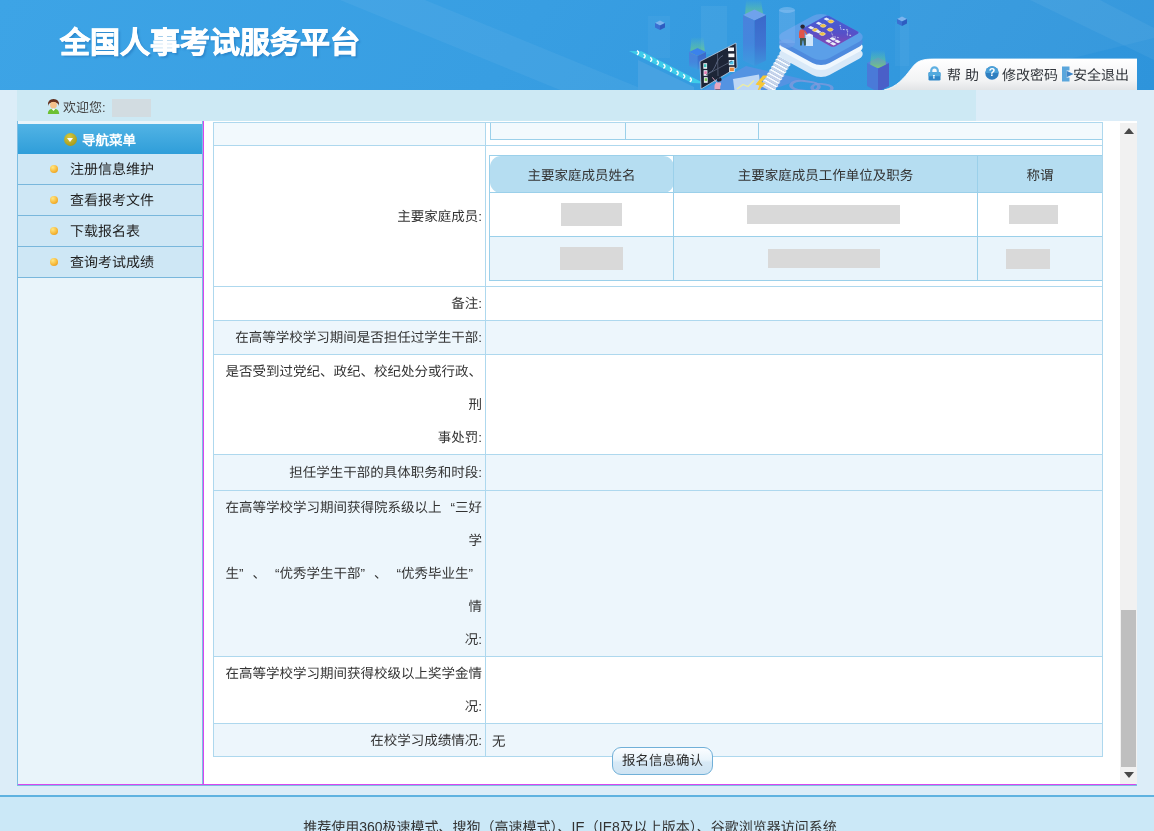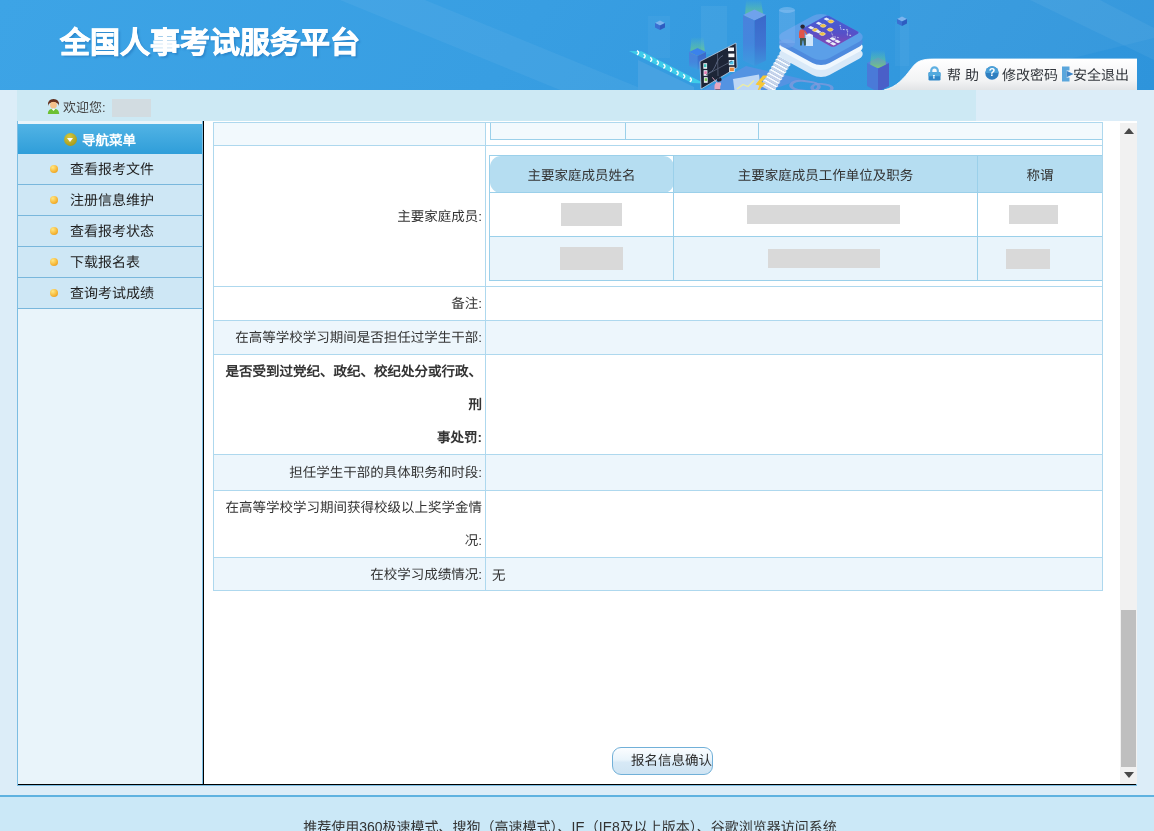--- a/index.html
+++ b/index.html
@@ -16,21 +16,21 @@
     font-size:14px; color:#33373d; padding-right:8px; white-space:nowrap; }
   #topbtns .ic { height:16px; display:flex; align-items:center; }
   #topbtns .ic { display:inline-block; vertical-align:middle; }
   #welcome { position:absolute; left:17px; top:90px; width:959px; height:31px;
     background:#cde9f4; font-size:13px; color:#454545; }
   #welcome .avatar { position:absolute; left:30px; top:8px; }
   #welcome .t1 { position:absolute; left:46px; top:7px; }
   #welcome .blur1 { position:absolute; left:95px; top:9px; width:39px; height:18px; background:#d2dce1; }
   #welcome .t2 { position:absolute; left:157px; top:7px; }
   #main { position:absolute; left:17px; top:121px; width:1120px; height:665px;
-    background:#000000; border:1px solid #7cbde2; border-top:none; }
+    background:#d946ef; border:1px solid #7cbde2; border-top:none; }
   #sidebar { position:absolute; left:0; top:0; width:185px; height:663px;
     background:#e9f4fa; border-right:1px solid #7cbde2; }
   #navhead { margin-top:3px; height:30px; background:linear-gradient(#52b3e5,#2f9ed9);
     color:#fff; font-size:13.5px; font-weight:bold; display:flex; align-items:center; justify-content:flex-start; padding-left:46px; gap:5px; }
   #navhead .circ { width:13px; height:13px; border-radius:50%; background:radial-gradient(circle at 40% 30%, #d8ca3e, #a89d1e 72%); position:relative; }
   #navhead .circ:after { content:""; position:absolute; left:3px; top:5px; border:3.5px solid transparent; border-top:4.5px solid #fff; }
   .mitem { height:31px; background:#cee7f5; border-bottom:1px solid #79b7dc;
     font-size:14px; color:#222; line-height:30px; padding-left:52px; position:relative; }
   .mitem:before { content:""; position:absolute; left:32px; top:11px; width:8px; height:8px; border-radius:50%;
     background:radial-gradient(circle at 35% 30%,#ffe883,#f7b93a 55%,#df8f10); }
@@ -51,21 +51,21 @@
   .itbl { border-collapse:collapse; table-layout:fixed; }
   #tbl .itbl td { border:1px solid #9bd0ea !important; font-size:13.5px; color:#333; text-align:center; }
   #tbl .itbl .ihead td { background:#b5ddf1 !important; height:37px; }
   #tbl .itbl .ira td { background:#fff !important; height:44px; }
   #tbl .itbl .irb td { background:#e9f4fb !important; height:44px; }
   .q { display:inline-block; width:13.5px; } .q.o{text-align:right;} .q.c{text-align:left;}
   .cens { display:inline-block; background:#d9d9d9; vertical-align:middle; }
   #cfmbtn { position:absolute; left:408px; top:626px; width:101px; height:28px;
     background:linear-gradient(#fbfdff,#e9f4fb 45%,#d7e9f6 55%,#cfe4f3);
     border:1px solid #71b0d8; border-radius:9px; font-size:13.5px; color:#2b2b2b;
-    text-align:right; line-height:26px; }
+    text-align:center; line-height:26px; }
   #footline { position:absolute; left:0; top:795px; width:1154px; height:2px; background:#5fb2e0; }
   #footer { position:absolute; left:0; top:797px; width:1154px; height:34px; background:#cbe8f7;
     font-size:14px; color:#333; text-align:center; }
   #footer span { position:relative; top:19px; left:-7px; }
 </style>
 </head>
 <body>
 <div id="header">
   <svg id="hdrsvg" width="1154" height="90" viewBox="0 0 1154 90">
 <defs>
@@ -280,23 +280,22 @@
       </svg></span>
   <span class="t1">欢迎您:</span>
   <span class="blur1"></span>
 </div>
 <div id="main">
   <div id="sidebar">
     <div id="navhead">
         <span class="circ"></span>
         <span>导航菜单</span>
       </div>
+    <div class="mitem">注册信息维护</div>
     <div class="mitem">查看报考文件</div>
-    <div class="mitem">注册信息维护</div>
-    <div class="mitem">查看报考状态</div>
     <div class="mitem">下载报名表</div>
     <div class="mitem">查询考试成绩</div>
   </div>
   <div id="content">
     <table id="tbl">
       <tbody>
           <tr class="rowlt" style="height:23px;">
         <td class="lab" style="background:#f2f9fd;"></td>
         <td class="val" style="background:#fff; padding:0; position:relative; overflow:hidden;">
           <div style="position:absolute; left:4px; top:-6px; width:613px; height:22px;">
@@ -339,26 +338,30 @@
         </td>
       </tr>
       <tr class="rowwh" style="height:34px;">
             <td class="lab">备注:</td>
             <td class="val"></td>
           </tr>
       <tr class="rowlt" style="height:33px;">
             <td class="lab">在高等学校学习期间是否担任过学生干部:</td>
             <td class="val"></td>
           </tr>
-      <tr class="rowwh" style="height:67px;font-weight:bold;">
+      <tr class="rowwh" style="height:67px;">
             <td class="lab">是否受到过党纪、政纪、校纪处分或行政、刑<br>事处罚:</td>
             <td class="val"></td>
           </tr>
       <tr class="rowlt" style="height:36px;">
             <td class="lab">担任学生干部的具体职务和时段:</td>
+            <td class="val"></td>
+          </tr>
+      <tr class="rowlt" style="height:100px;">
+            <td class="lab">在高等学校学习期间获得院系级以上<span class="q o">“</span>三好学<br>生<span class="q c">”</span>、<span class="q o">“</span>优秀学生干部<span class="q c">”</span>、<span class="q o">“</span>优秀毕业生<span class="q c">”</span>情<br>况:</td>
             <td class="val"></td>
           </tr>
       <tr class="rowwh" style="height:67px;">
             <td class="lab">在高等学校学习期间获得校级以上奖学金情<br>况:</td>
             <td class="val"></td>
           </tr>
       <tr class="rowlt" style="height:33px;">
             <td class="lab" style="line-height:31px;">在校学习成绩情况:</td>
             <td class="val" style="padding-left:6px;">无</td>
           </tr>

